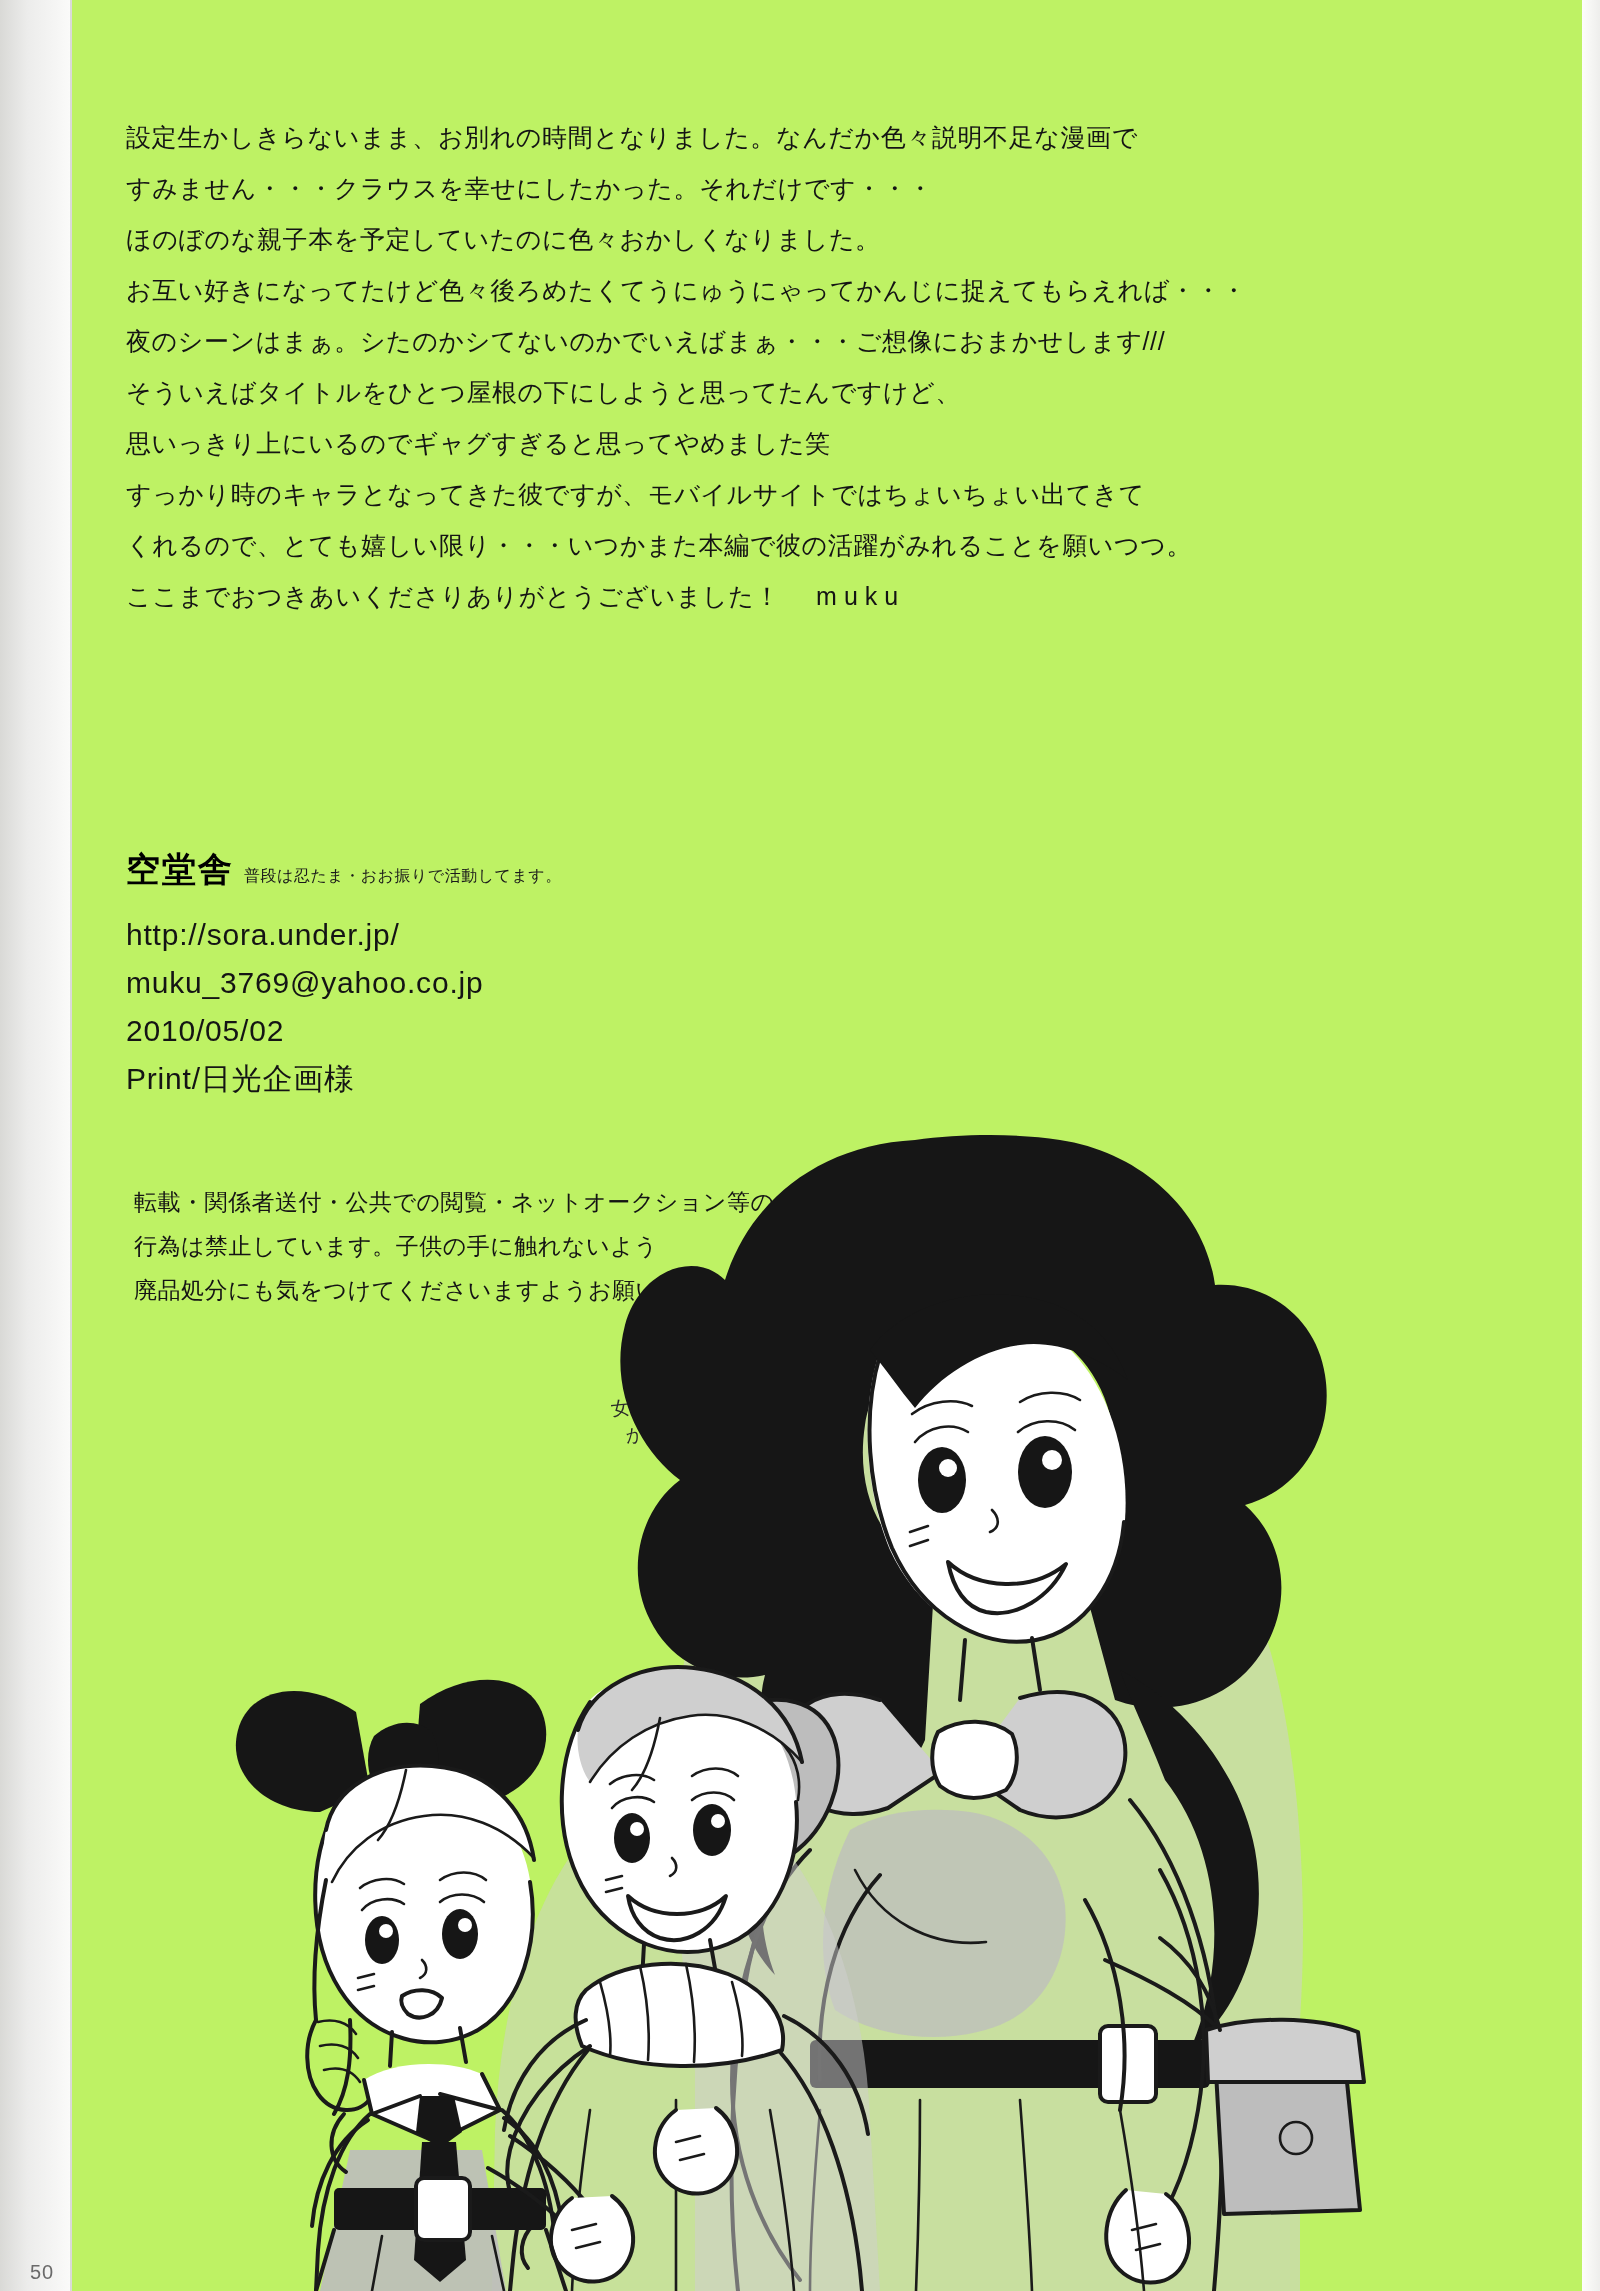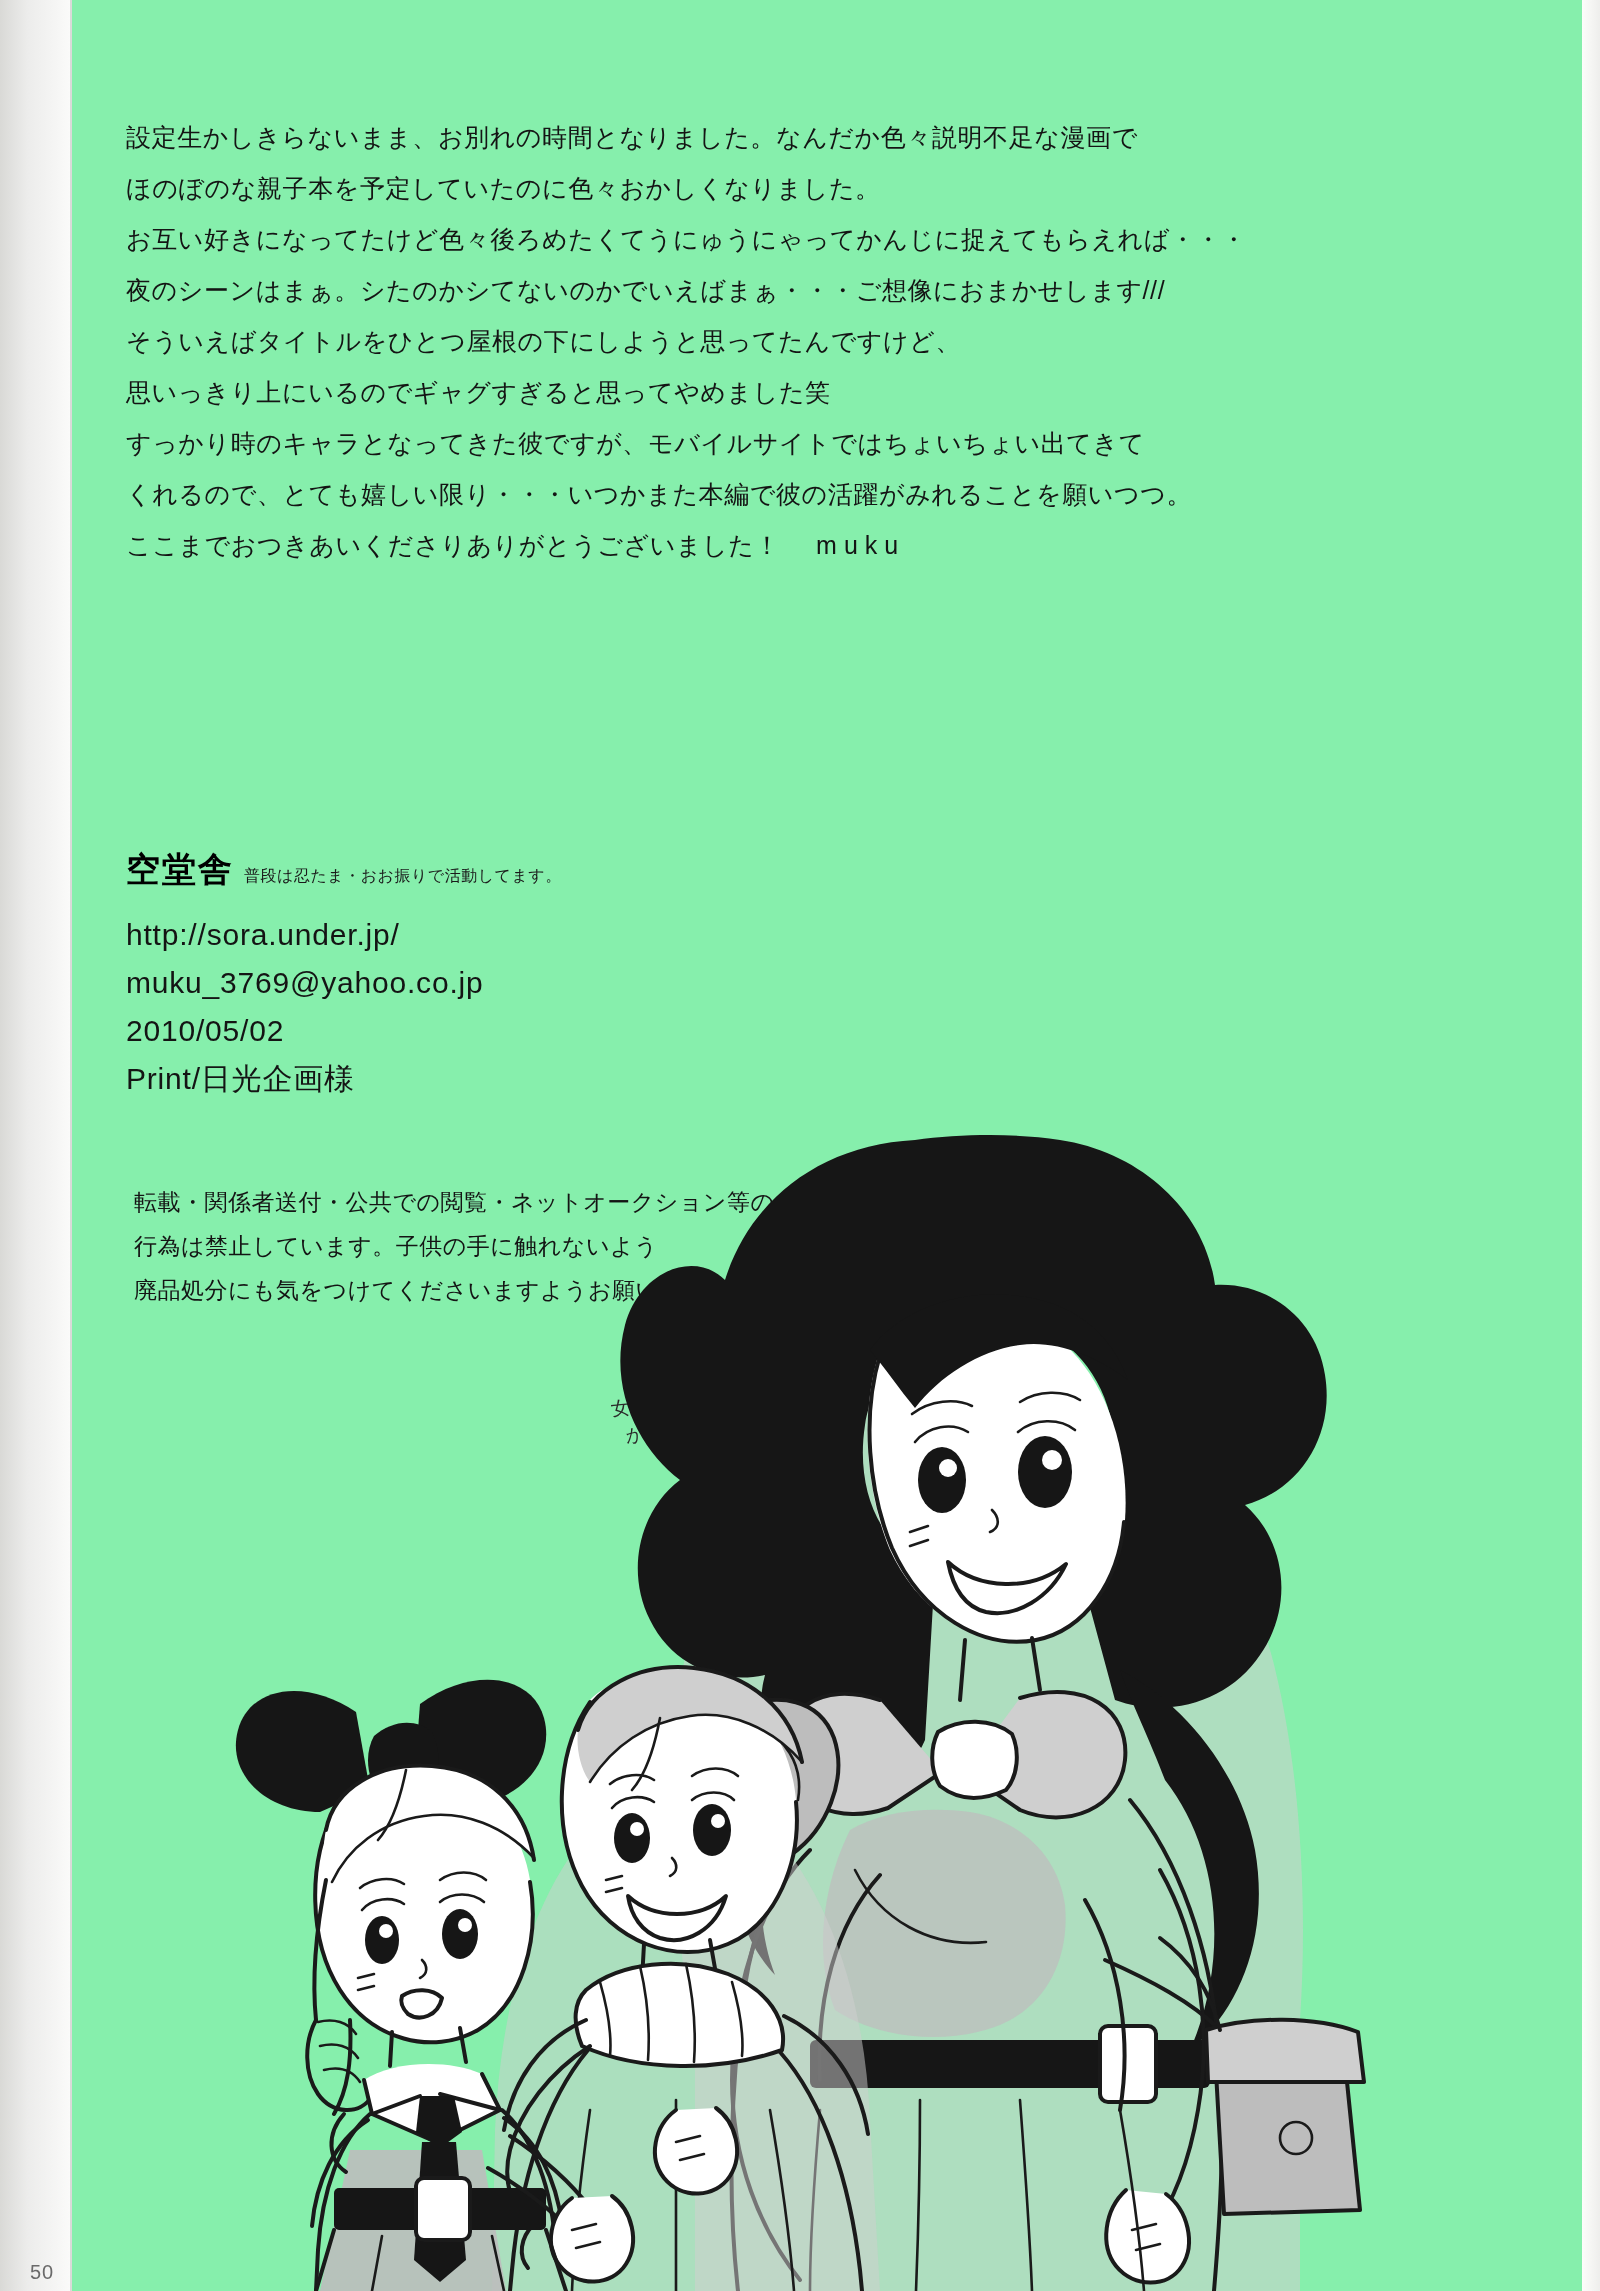--- a/index.html
+++ b/index.html
@@ -13,21 +13,21 @@
     position: relative;
     overflow: hidden;
     font-family: "Liberation Sans", sans-serif;
     color: #1a1a1a;
   }
 
   
   #page {
     position: absolute;
     inset: 0;
-    background: #86efac;
+    background: #bef264;
   }
 
   
   #gutter {
     position: absolute;
     left: 0; top: 0;
     width: 72px; height: 100%;
     background: linear-gradient(to right, #d9d9d6 0%, #ececeb 38%, #fbfbfa 100%);
   }
   #gutter-line {
@@ -150,20 +150,21 @@
 </head>
 <body>
 
 <div id="page">
   <div id="gutter"></div>
   <div id="gutter-line"></div>
   <div id="page-edge-right"></div>
 
   <div id="afterword">
     <div class="line">設定生かしきらないまま、お別れの時間となりました。なんだか色々説明不足な漫画で</div>
+    <div class="line">すみません・・・クラウスを幸せにしたかった。それだけです・・・</div>
     <div class="line">ほのぼのな親子本を予定していたのに色々おかしくなりました。</div>
     <div class="line">お互い好きになってたけど色々後ろめたくてうにゅうにゃってかんじに捉えてもらえれば・・・</div>
     <div class="line">夜のシーンはまぁ。シたのかシてないのかでいえばまぁ・・・ご想像におまかせします///</div>
     <div class="line">そういえばタイトルをひとつ屋根の下にしようと思ってたんですけど、</div>
     <div class="line">思いっきり上にいるのでギャグすぎると思ってやめました笑</div>
     <div class="line">すっかり時のキャラとなってきた彼ですが、モバイルサイトではちょいちょい出てきて</div>
     <div class="line">くれるので、とても嬉しい限り・・・いつかまた本編で彼の活躍がみれることを願いつつ。</div>
     <div class="line signed"><span>ここまでおつきあいくださりありがとうございました！</span><span class="sig">muku</span></div>
   </div>
 

